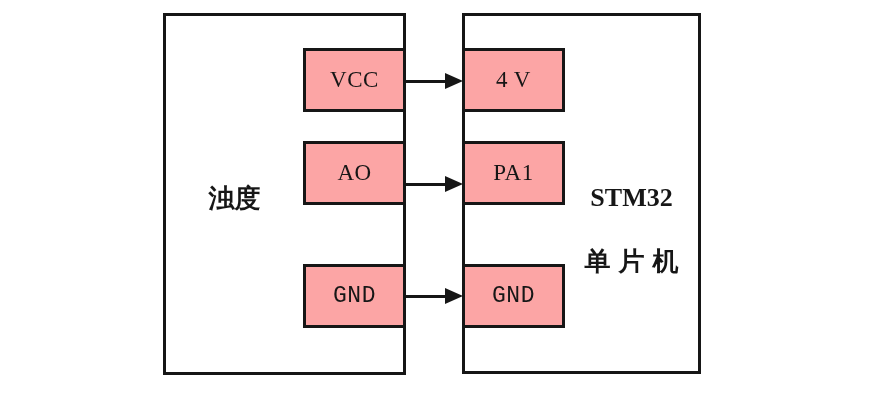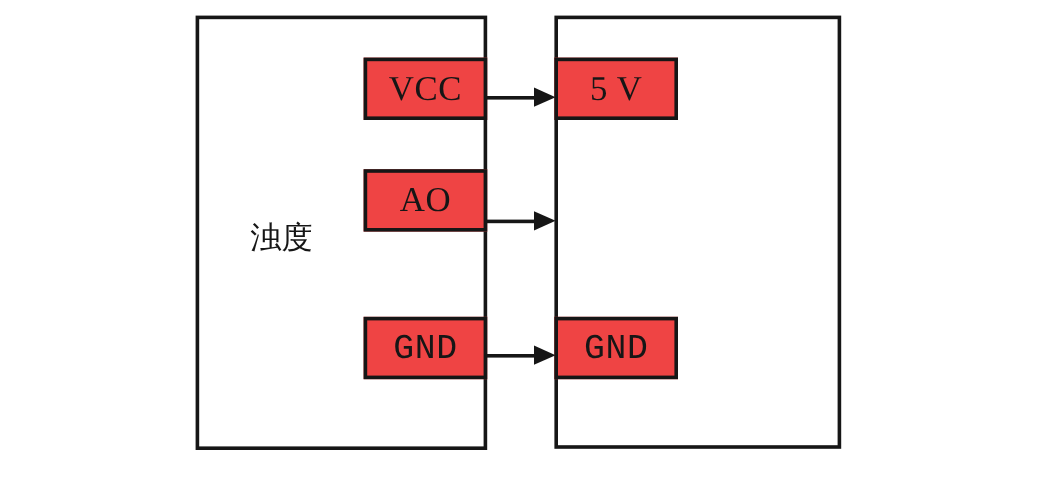--- a/index.html
+++ b/index.html
@@ -26,27 +26,27 @@
     left: 163px; top: 13px;
     width: 243px; height: 362px;
   }
   #mcu-box {
     left: 462px; top: 13px;
     width: 239px; height: 361px;
   }
   .pin-box {
     position: absolute;
     border: 3px solid #161616;
-    background: #ef4444;
+    background: #fca5a5;
     box-sizing: border-box;
-    width: 103px; height: 52px;
+    width: 103px; height: 64px;
     display: flex;
     align-items: center;
     justify-content: center;
-    font-size: 29px;
+    font-size: 23px;
     letter-spacing: 0.5px;
   }
   
   .pin-left  { left: 303px; }
   
   .pin-right { left: 462px; }
   .row1 { top: 48px; }
   .row2 { top: 141px; }
   .row3 { top: 264px; font-family: Liberation Mono, monospace; }
 
@@ -62,21 +62,21 @@
     width: 137px;
   }
   #mcu-label {
     left: 565px; top: 150px;
     width: 133px;
   }
   #mcu-label .line2 {
     letter-spacing: 8px;
     margin-right: -8px; 
   }
-  .label-line { display: block; }
+  .label-line { display: block; font-weight: bold; }
 
   .connector {
     position: absolute;
     left: 405px;
     width: 58px;
     height: 16px;
   }
   .c-row1 { top: 73px; }
   .c-row2 { top: 176px; }
   .c-row3 { top: 288px; }
@@ -111,23 +111,30 @@
   </div>
   <div class="pin-box pin-left row2">
     <span>AO</span>
   </div>
   <div class="pin-box pin-left row3">
     <span>GND</span>
   </div>
 
   <div id="mcu-box" class="module-box"></div>
 
+  <div id="mcu-label" class="module-label">
+    <span class="label-line line1">STM32</span>
+    <span class="label-line line2">单片机</span>
+  </div>
 
   <div class="pin-box pin-right row1">
-    <span>5 V</span>
+    <span>4 V</span>
+  </div>
+  <div class="pin-box pin-right row2">
+    <span>PA1</span>
   </div>
   <div class="pin-box pin-right row3">
     <span>GND</span>
   </div>
 
   <div class="connector c-row1">
     <div class="shaft"></div>
     <div class="head"></div>
   </div>
   <div class="connector c-row2">

